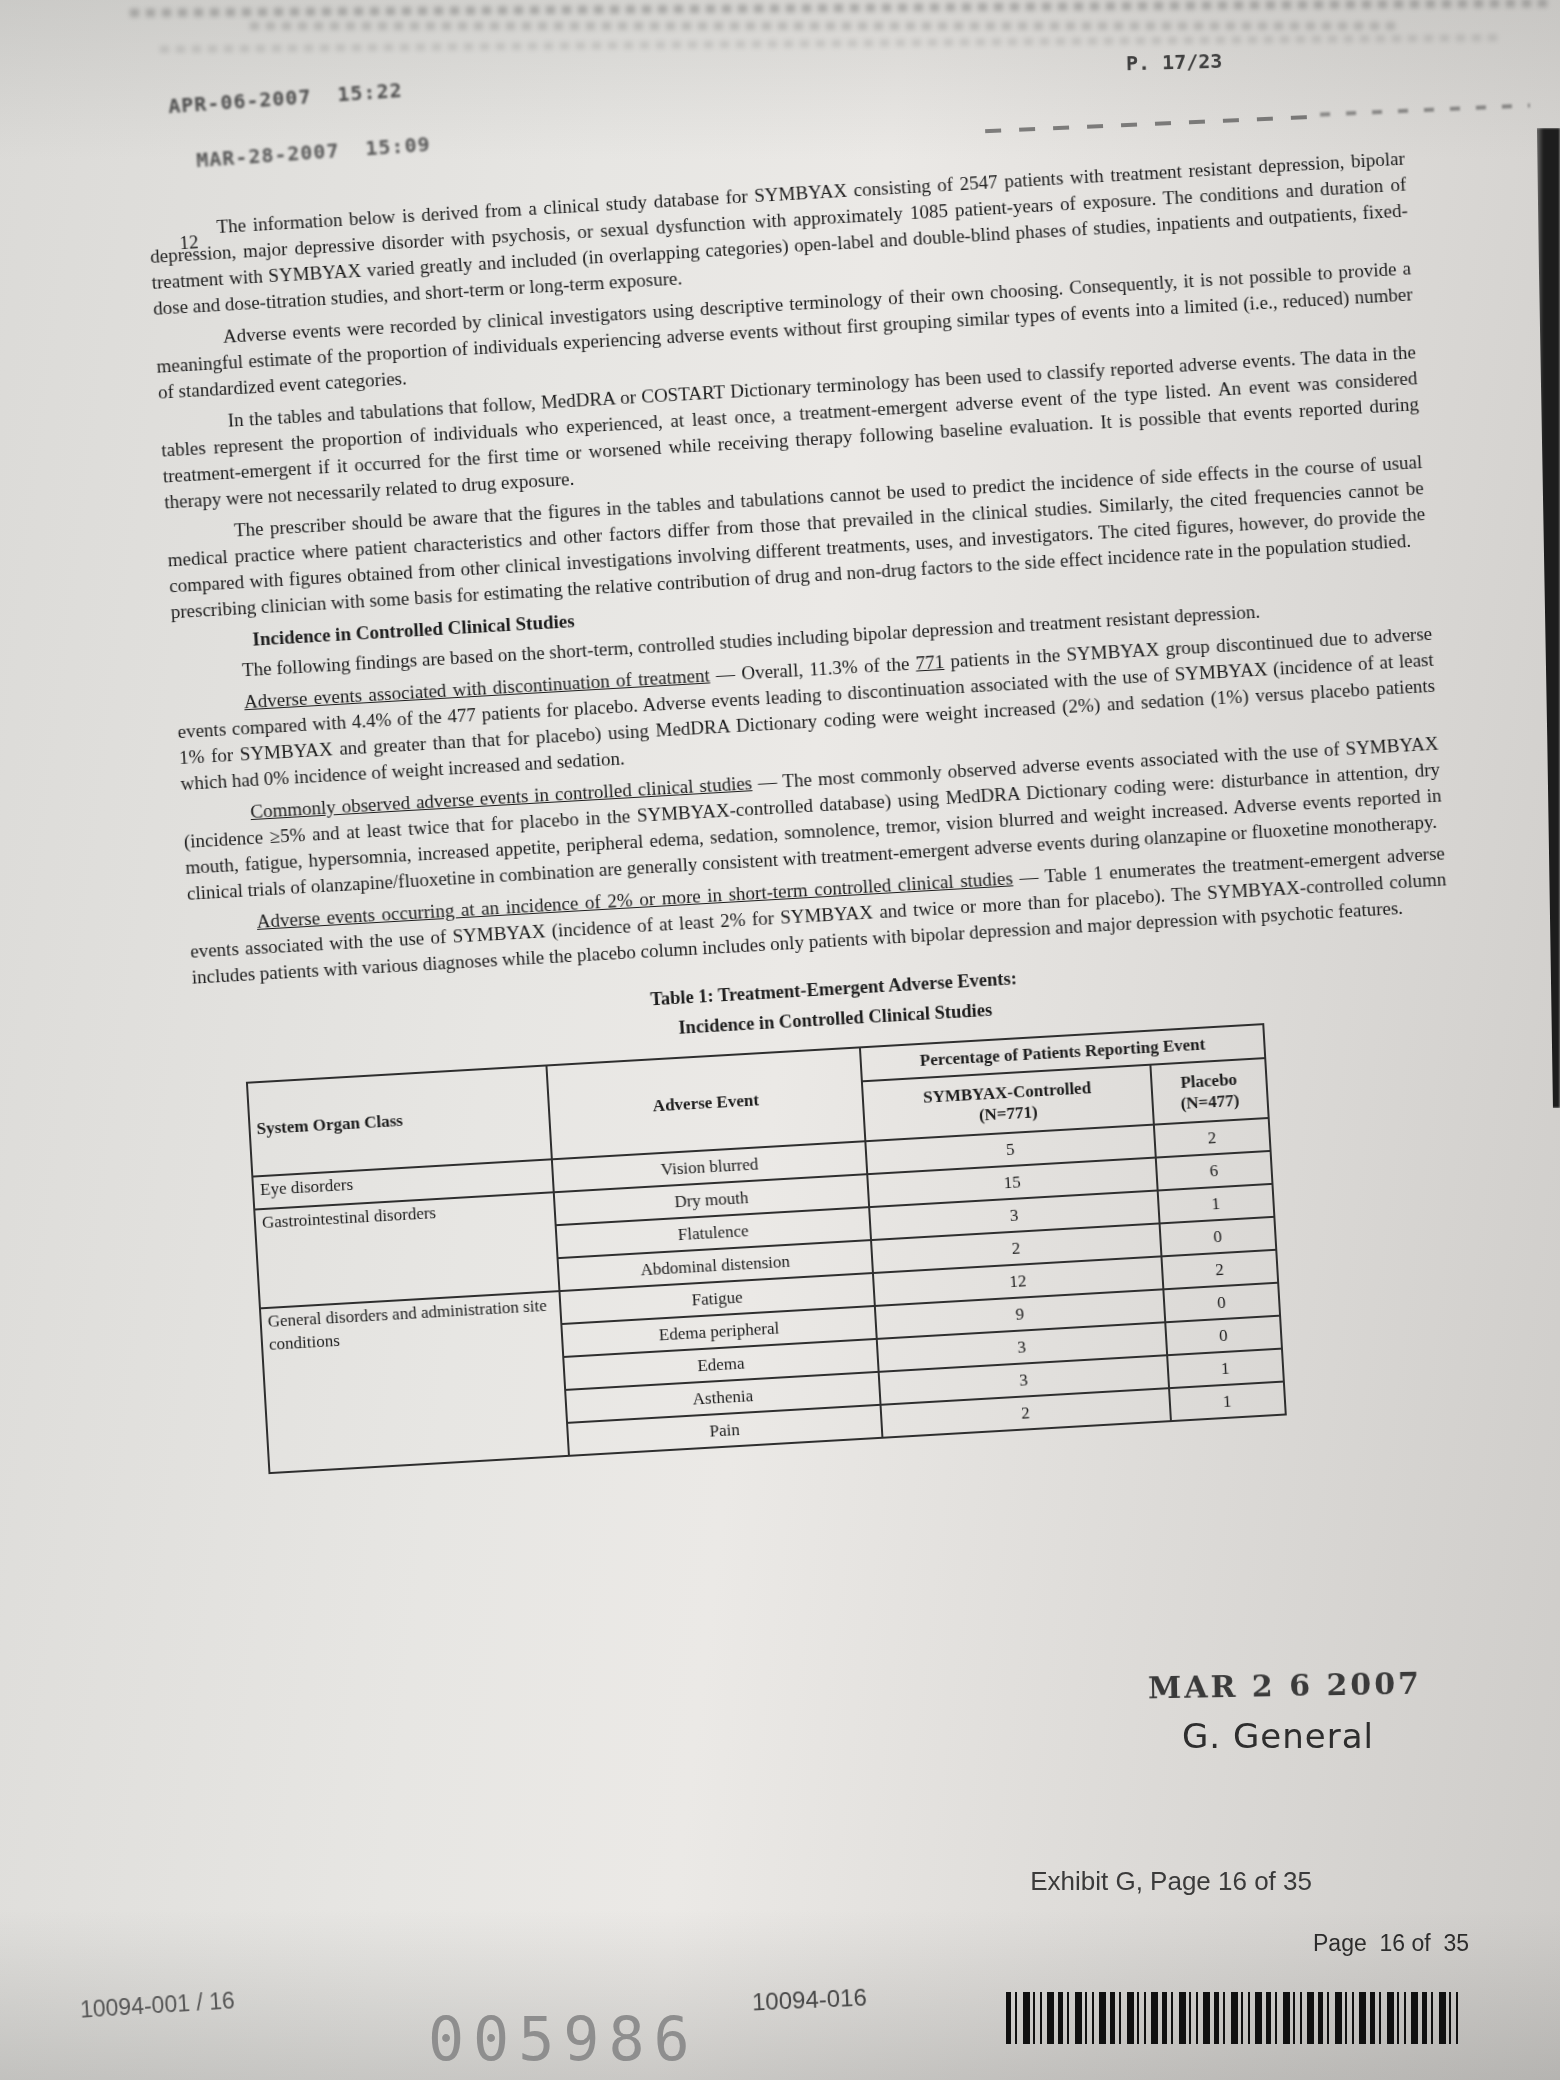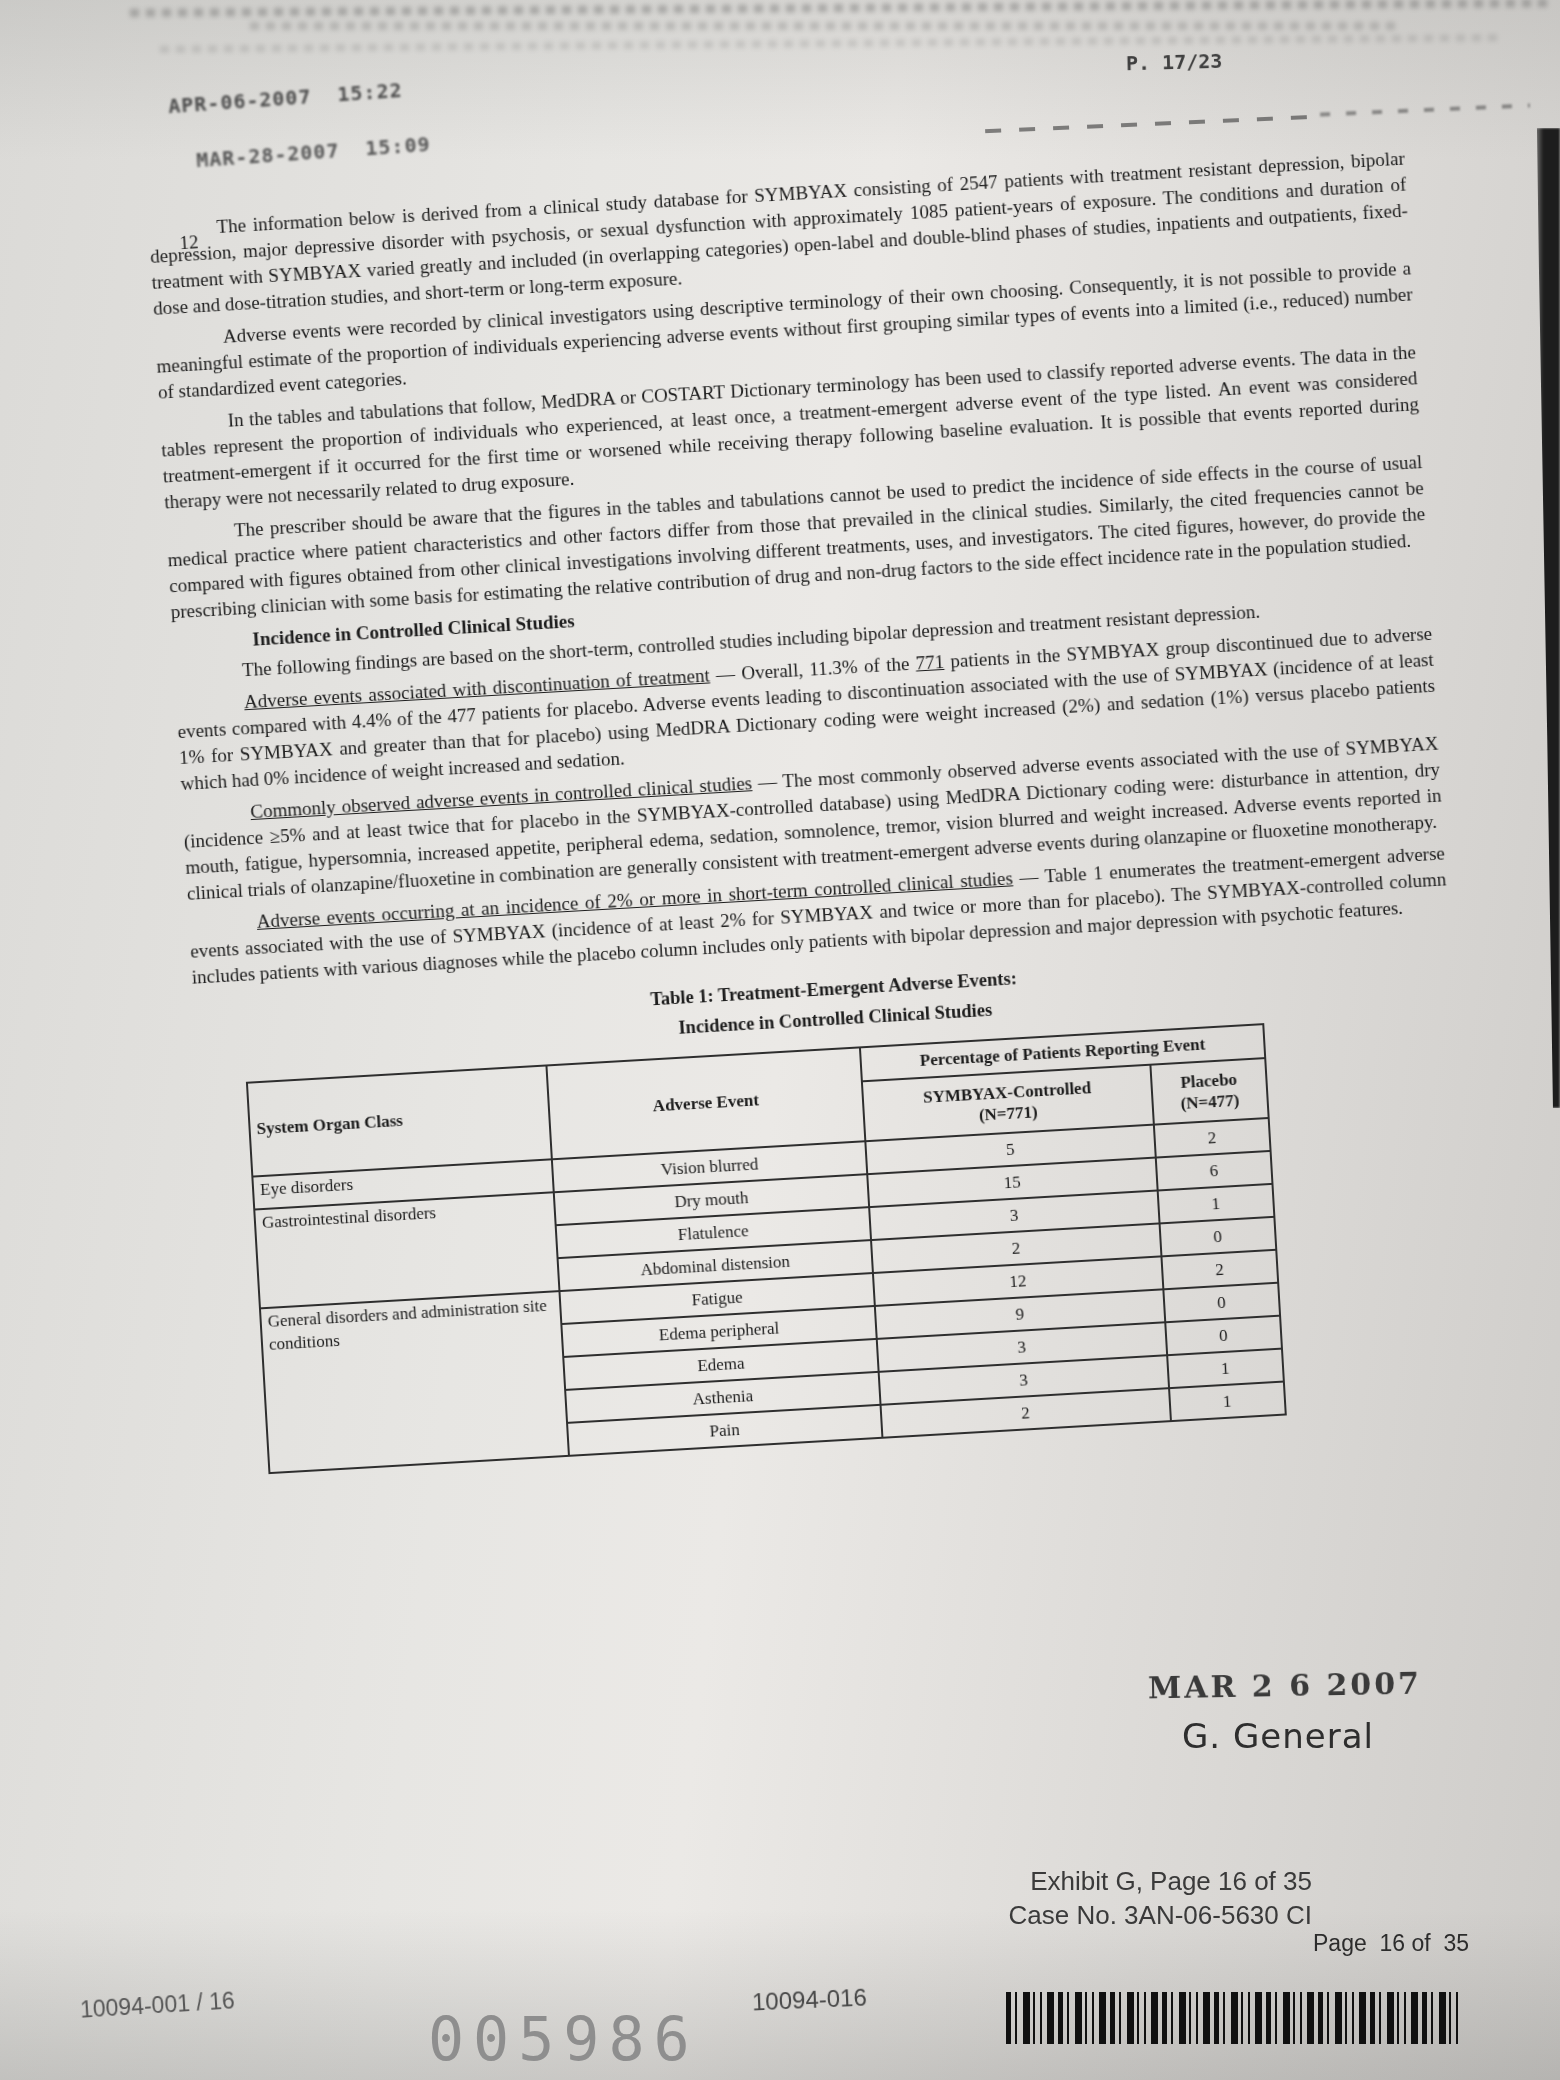--- a/index.html
+++ b/index.html
@@ -170,19 +170,18 @@
           <td class="num">1</td>
         </tr>
       </tbody>
   </table>
 </div>
 
 <div class="date-stamp">MAR 2 6 2007</div>
 <div class="signature">G. General</div>
 <div class="exhibit">
   <div>Exhibit G, Page 16 of 35</div>
-  <div>Case No. 3AN-06-5630 CI</div>
 </div>
 <div class="page-stamp">Page  16 of  35</div>
 <div class="bates-left">10094-001 / 16</div>
 <div class="bates-center">005986</div>
 <div class="bates-right">10094-016</div>
 <div class="barcode"></div>
 
 </body></html>

